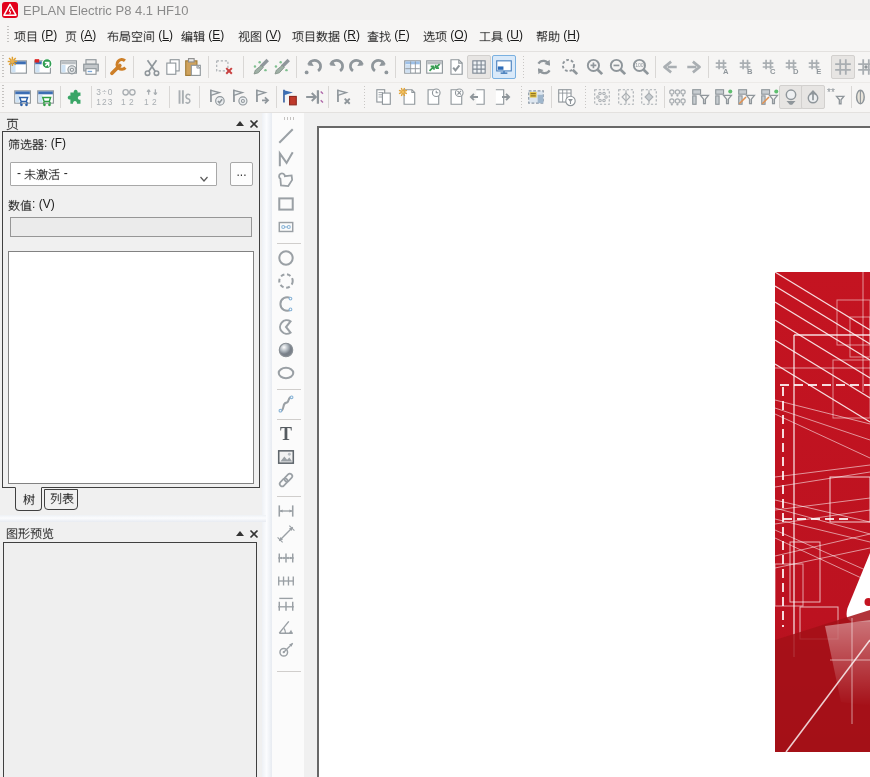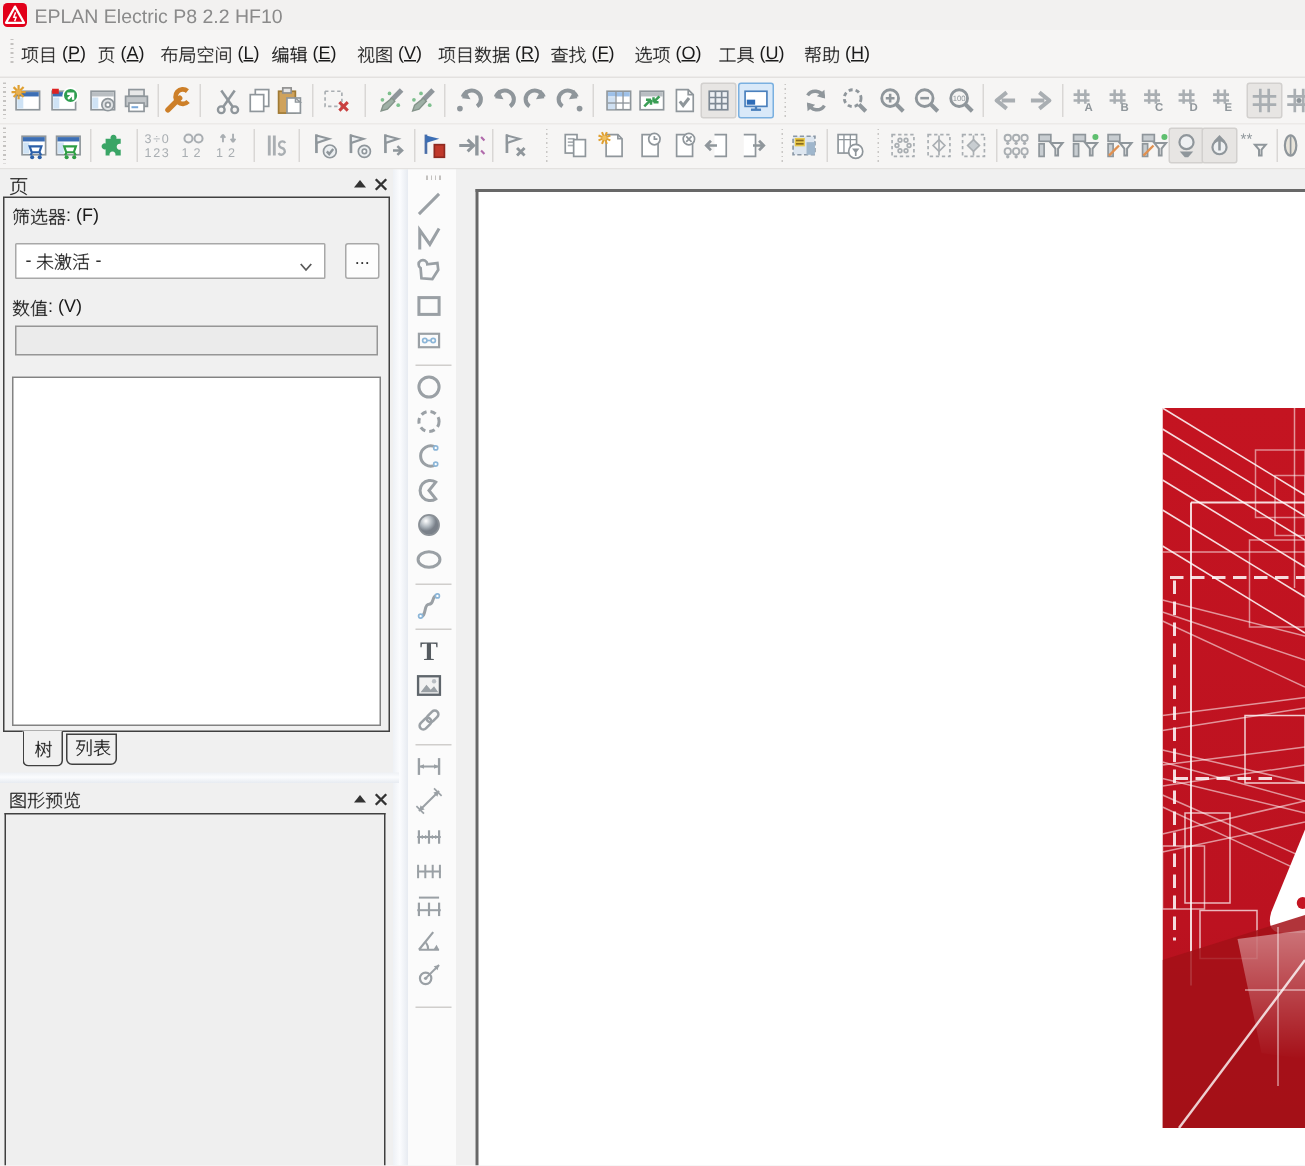--- a/index.html
+++ b/index.html
@@ -9,21 +9,21 @@
 .dsep{position:absolute;width:1px;background:repeating-linear-gradient(to bottom,#c9c7c5 0 1px,transparent 1px 3px)}
 .grip{position:absolute;width:2px;background:repeating-linear-gradient(to bottom,#c4c2c0 0 1px,transparent 1px 3px)}
 </style></head><body>
 <div class="abs" style="left:0;top:0;width:870px;height:113px;background:#f6f5f4"></div>
 <div class="abs" style="left:0;top:0;width:870px;height:20px;background:#f2f1f0"></div>
 <div class="abs" style="left:2px;top:2px;width:16px;height:16px"><svg width="16" height="16" viewBox="0 0 16 16">
       <rect x="0" y="0" width="16" height="16" rx="3" fill="#e2001a"></rect>
       <path d="M8,2.4 L14,13.2 H2 Z" fill="none" stroke="#fff" stroke-width="1.5" stroke-linejoin="round"></path>
       <path d="M8.4,6.2 L7.2,9.4 l1.5,.2 -.9,2.6" stroke="#fff" stroke-width="1" fill="none"></path>
     </svg></div>
-<div class="abs" style="left:23px;top:3px;font-size:13px;color:#8a8a8a">EPLAN Electric P8 2.2 HF10</div>
+<div class="abs" style="left:23px;top:3px;font-size:13px;color:#8a8a8a">EPLAN Electric P8 4.1 HF10</div>
 <div class="grip" style="left:7px;top:26px;height:18px"></div>
 <div class="abs" style="left:14px;top:29px;white-space:nowrap;font-size:12px;color:#1a1a1a"><svg width="24" height="15" viewBox="0 0 24 15" style="fill:#1a1a1a;stroke:#1a1a1a;display:inline-block;vertical-align:top">
       <path transform="translate(0.0,12) scale(0.012000,-0.012000)" d="M55 702H356V672H55ZM193 685H223V195H193ZM38 158Q79 171 131.5 188.0Q184 205 243.5 225.5Q303 246 364 266L369 238Q283 209 198.0 180.5Q113 152 48 130ZM378 780H952V751H378ZM650 770 683 763Q670 724 655.0 681.0Q640 638 625 607L597 614Q611 646 626.0 691.0Q641 736 650 770ZM636 517H666V300Q666 254 657.0 204.5Q648 155 618.0 107.0Q588 59 526.0 15.5Q464 -28 357 -63Q356 -59 352.5 -54.5Q349 -50 345.5 -45.5Q342 -41 339 -38Q443 -7 503.0 33.5Q563 74 591.5 119.5Q620 165 628.0 211.5Q636 258 636 300ZM692 109 712 131Q754 105 798.5 72.5Q843 40 882.5 9.0Q922 -22 947 -47L927 -73Q902 -47 862.5 -15.0Q823 17 778.5 49.5Q734 82 692 109ZM424 621H870V152H841V591H453V152H424Z" stroke-width="28"></path>
       <path transform="translate(12.0,12) scale(0.012000,-0.012000)" d="M192 520H806V490H192ZM192 278H806V248H192ZM192 33H806V4H192ZM175 761H820V-70H791V731H204V-70H175Z" stroke-width="28"></path>
     </svg><span style="vertical-align:top;line-height:13px"> (<span style="text-decoration:underline">P</span>)</span></div>
 <div class="abs" style="left:65px;top:29px;white-space:nowrap;font-size:12px;color:#1a1a1a"><svg width="12" height="15" viewBox="0 0 12 15" style="fill:#1a1a1a;stroke:#1a1a1a;display:inline-block;vertical-align:top">
       <path transform="translate(0.0,12) scale(0.012000,-0.012000)" d="M81 768H928V739H81ZM493 751 526 743Q507 700 485.5 652.5Q464 605 443 571L415 577Q428 600 443.0 631.0Q458 662 471.5 694.0Q485 726 493 751ZM487 475H517V292Q517 253 509.5 213.0Q502 173 478.5 134.5Q455 96 407.5 59.5Q360 23 279.5 -9.5Q199 -42 77 -69Q76 -66 73.0 -61.5Q70 -57 67.0 -52.0Q64 -47 61 -44Q180 -19 258.0 12.0Q336 43 382.5 77.5Q429 112 451.5 148.0Q474 184 480.5 220.5Q487 257 487 292ZM555 125 574 145Q618 124 665.0 99.5Q712 75 757.5 48.5Q803 22 842.5 -3.5Q882 -29 910 -50L890 -74Q863 -53 824.0 -27.0Q785 -1 739.0 25.5Q693 52 646.0 78.0Q599 104 555 125ZM194 589H811V121H781V560H224V121H194Z" stroke-width="28"></path>
     </svg><span style="vertical-align:top;line-height:13px"> (<span style="text-decoration:underline">A</span>)</span></div>
 <div class="abs" style="left:107px;top:29px;white-space:nowrap;font-size:12px;color:#1a1a1a"><svg width="48" height="15" viewBox="0 0 48 15" style="fill:#1a1a1a;stroke:#1a1a1a;display:inline-block;vertical-align:top">
       <path transform="translate(0.0,12) scale(0.012000,-0.012000)" d="M68 666H933V636H68ZM527 576H557V-72H527ZM231 422H856V392H260V27H231ZM842 422H871V87Q871 69 865.0 59.5Q859 50 841 45Q824 41 783.0 40.0Q742 39 670 40Q669 46 665.5 53.0Q662 60 657 67Q698 66 731.5 66.0Q765 66 787.5 66.5Q810 67 819 67Q833 68 837.5 72.0Q842 76 842 87ZM424 830 454 822Q419 712 365.0 605.0Q311 498 236.5 405.0Q162 312 65 243Q63 246 59.0 250.0Q55 254 51.5 258.5Q48 263 44 265Q115 315 174.5 379.5Q234 444 281.5 518.0Q329 592 364.5 671.0Q400 750 424 830Z" stroke-width="28"></path>

